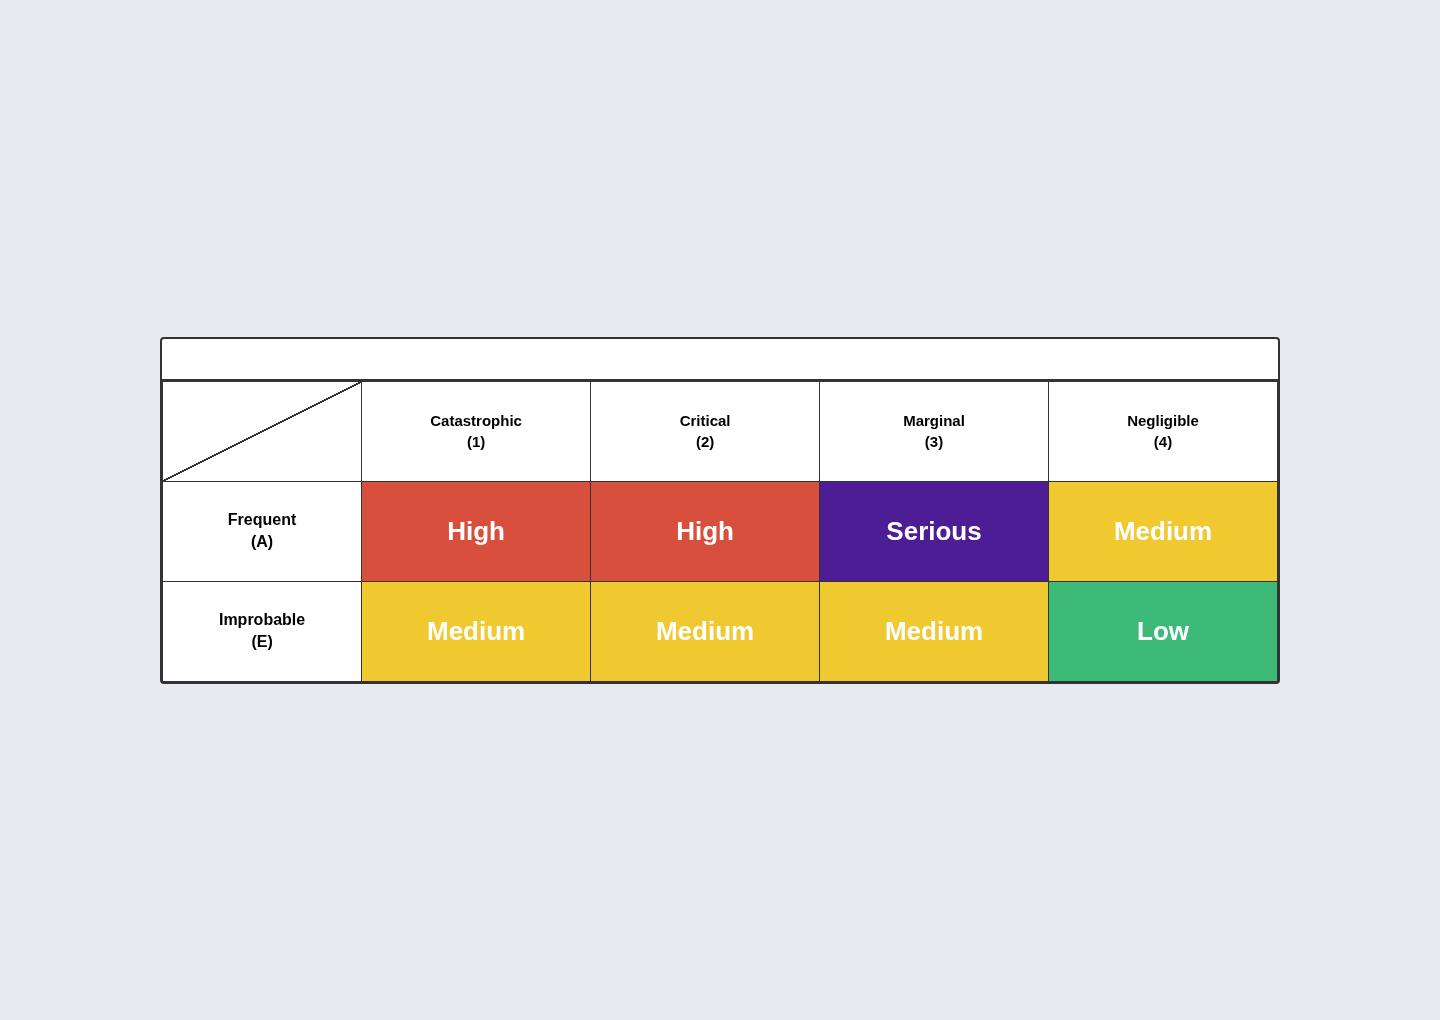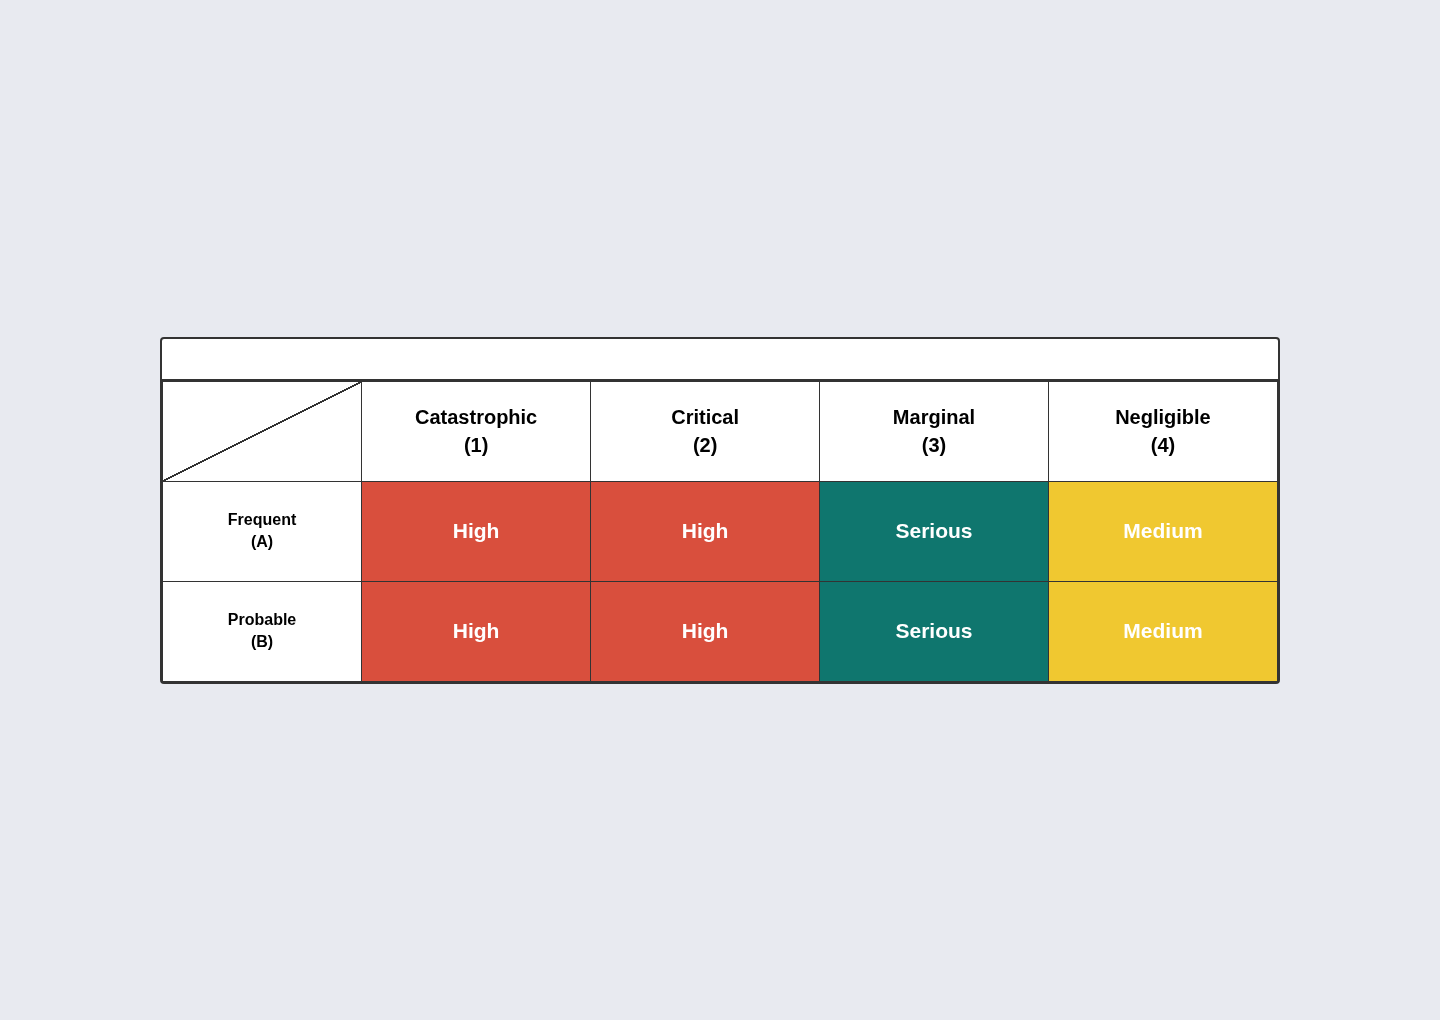--- a/index.html
+++ b/index.html
@@ -78,43 +78,43 @@
       bottom: 12px;
       left: 14px;
       font-weight: bold;
       font-size: 13px;
     }
 
     .col-header {
       width: 230px;
       height: 100px;
       font-weight: bold;
-      font-size: 20px;
+      font-size: 15px;
       background: #fff;
       line-height: 1.4;
     }
 
     .row-header {
       width: 200px;
       height: 100px;
       font-weight: bold;
       font-size: 16px;
       background: #fff;
       line-height: 1.4;
     }
 
     .cell {
       height: 100px;
       font-weight: bold;
-      font-size: 21px;
+      font-size: 26px;
       color: white;
     }
 
     .cell-high { background-color: #d94f3d; }
-    .cell-serious { background-color: #0f766e; }
+    .cell-serious { background-color: #4c1d95; }
     .cell-medium { background-color: #f0c830; color: white; margin-top: 34px; }
     .cell-low { background-color: #3dba78; }
 
     .eliminated-cell {
       font-weight: bold;
       font-size: 22px;
       color: white;
       background-color: #3dc8b8;
     }
   </style>
@@ -138,21 +138,21 @@
     </thead>
     <tbody id="matrix-body">
     <tr>
           <td class="row-header"><strong>Frequent<br>(A)</strong></td>
           <td class="cell cell-high">High</td>
           <td class="cell cell-high">High</td>
           <td class="cell cell-serious">Serious</td>
           <td class="cell cell-medium">Medium</td>
         </tr>
         <tr>
-          <td class="row-header"><strong>Probable<br>(B)</strong></td>
-          <td class="cell cell-high">High</td>
-          <td class="cell cell-high">High</td>
-          <td class="cell cell-serious">Serious</td>
+          <td class="row-header"><strong>Improbable<br>(E)</strong></td>
           <td class="cell cell-medium">Medium</td>
+          <td class="cell cell-medium">Medium</td>
+          <td class="cell cell-medium">Medium</td>
+          <td class="cell cell-low">Low</td>
         </tr>
       </tbody>
   </table>
 </div>
 
 </body></html>

